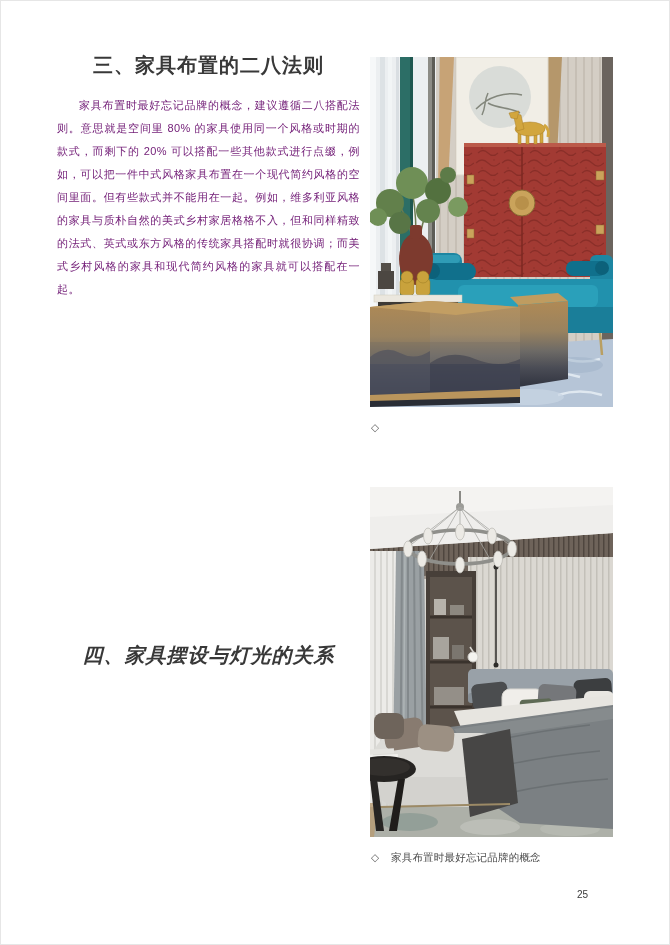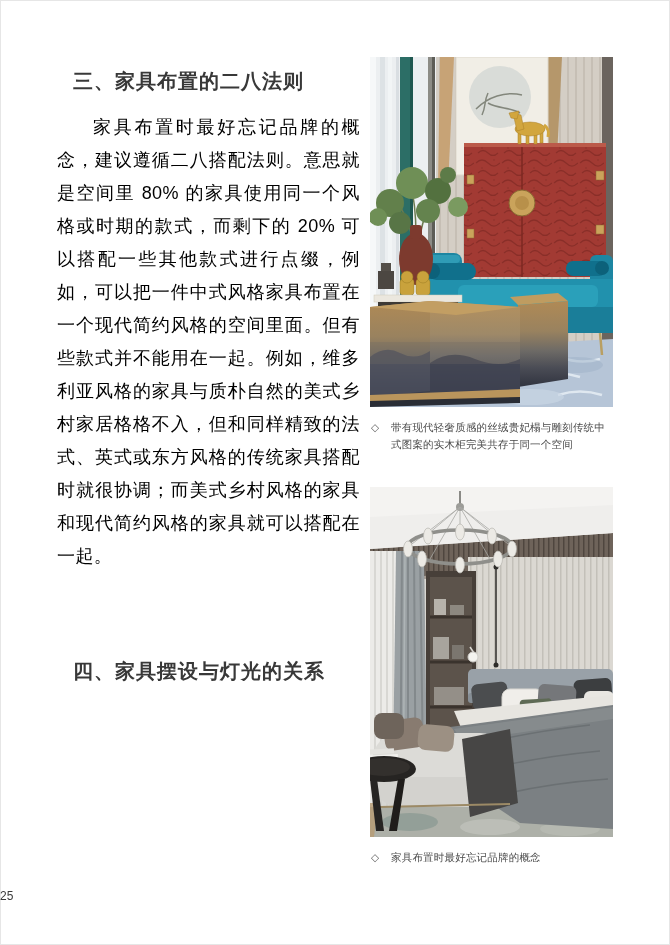--- a/index.html
+++ b/index.html
@@ -3,41 +3,41 @@
 <meta charset="utf-8">
 <style>
   html,body { margin:0; padding:0; background:#ffffff; }
   .page {
     position:relative; width:670px; height:945px; background:#ffffff;
     box-shadow: inset 0 0 0 1px #e6e6e6;
     font-family:"Liberation Sans", sans-serif; overflow:hidden;
   }
   .sec { position:absolute; left:57px; width:303px; }
   .sec1 { top:52px; }
-  .sec2 { top:642px; }
+  .sec2 { top:642px;font-style:italic; }
   .heading {
-    margin:16px; font-size:20px; font-weight:bold; color:#383838;
-    letter-spacing:1px; font-family:"Liberation Sans", sans-serif;
+    margin:0; font-size:20px; font-weight:bold; color:#383838;
+    letter-spacing:1px; font-family:"Liberation Sans", sans-serif;text-align:center;
   }
   .bodytext {
-    margin:15px 0 0; font-size:18px; line-height:33px; color:#000000;
+    margin:15px 0 0; font-size:11px; line-height:23px; color:#701a75;
     text-align:justify; text-indent:2em; letter-spacing:0.4px;
   }
   .fig { position:absolute; left:370px; width:243px; margin:0; }
   .fig1 { top:57px; }
   .fig2 { top:487px; }
   .photo { width:243px; height:350px; overflow:hidden; background:#d8d6d2; line-height:0; }
   .caption {
     margin-top:12px; position:relative; padding-left:21px;
     font-size:10.5px; line-height:17px; color:#4a4a4a; letter-spacing:0.2px;
   }
   .bullet { position:absolute; left:1px; top:0; font-size:10.5px; color:#5a5a5a; }
   .page-number {
-    position:absolute; top:889px; left:0; width:588px; text-align:left;
-    font-size:12px; color:#3a3a3a;
+    position:absolute; top:889px; left:0; width:588px; text-align:right;
+    font-size:10px; color:#3a3a3a;
   }
 </style>
 </head>
 <body>
 
 <div class="page">
 
   <section class="sec sec1">
     <h2 class="heading">三、家具布置的二八法则</h2>
     <p class="bodytext">家具布置时最好忘记品牌的概念，建议遵循二八搭配法则。意思就是空间里 80% 的家具使用同一个风格或时期的款式，而剩下的 20% 可以搭配一些其他款式进行点缀，例如，可以把一件中式风格家具布置在一个现代简约风格的空间里面。但有些款式并不能用在一起。例如，维多利亚风格的家具与质朴自然的美式乡村家居格格不入，但和同样精致的法式、英式或东方风格的传统家具搭配时就很协调；而美式乡村风格的家具和现代简约风格的家具就可以搭配在一起。</p>
@@ -179,21 +179,20 @@
           <path d="M0,300 q15,-12 30,-4 q15,8 30,-2 l0,40 l-60,6 z" fill="#4a4e5c" opacity="0.8"></path>
           <path d="M60,306 q20,-14 45,-4 q25,10 45,0 l0,34 l-90,2 z" fill="#3d4150" opacity="0.85"></path>
           <rect x="0" y="285" width="150" height="22" fill="#6f6a64" opacity="0.3"></rect>
           <polygon points="0,338 150,332 150,342 0,348" fill="#b9955c"></polygon>
           <polygon points="0,344 150,340 150,346 0,350" fill="#2a2d35"></polygon>
         </g>
       </svg>
     </div>
     <figcaption class="caption">
       <span class="bullet">◇</span>
-      <span>带有现代轻奢质感的丝绒贵妃榻与雕刻传统中式图案的实木柜完美共存于同一个空间</span>
     </figcaption>
   </figure>
 
   <figure class="fig fig2">
     <div class="photo">
       <svg viewBox="0 0 243 350" width="243" height="350" preserveAspectRatio="none">
         <defs>
           <pattern id="p2flutes" width="6" height="6" patternUnits="userSpaceOnUse">
             <rect width="6" height="6" fill="#dbd8d2"></rect>
             <rect x="4" width="1.5" height="6" fill="#c3c0b9"></rect>

